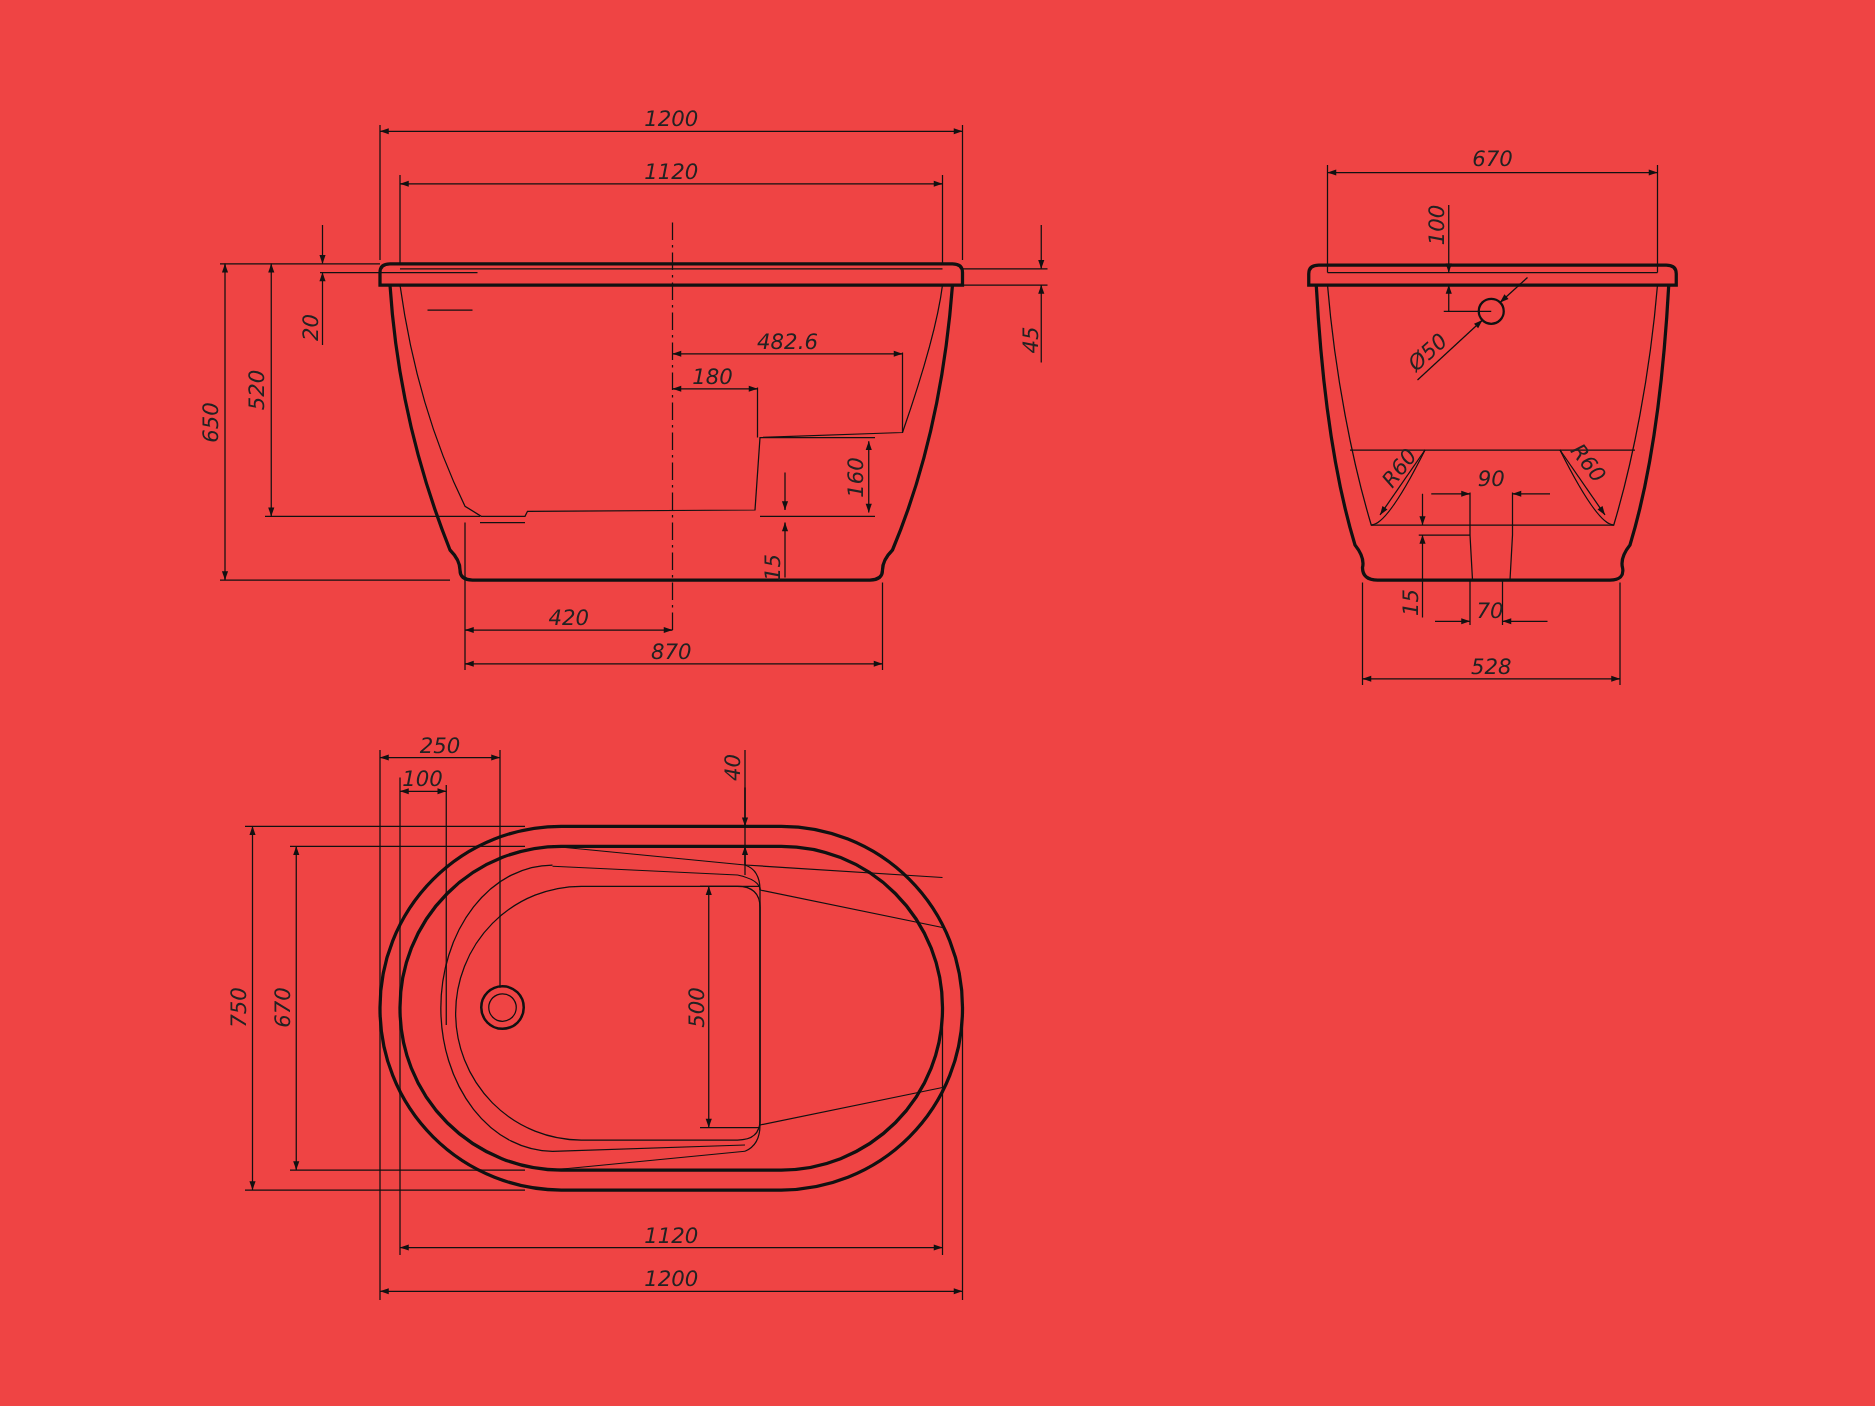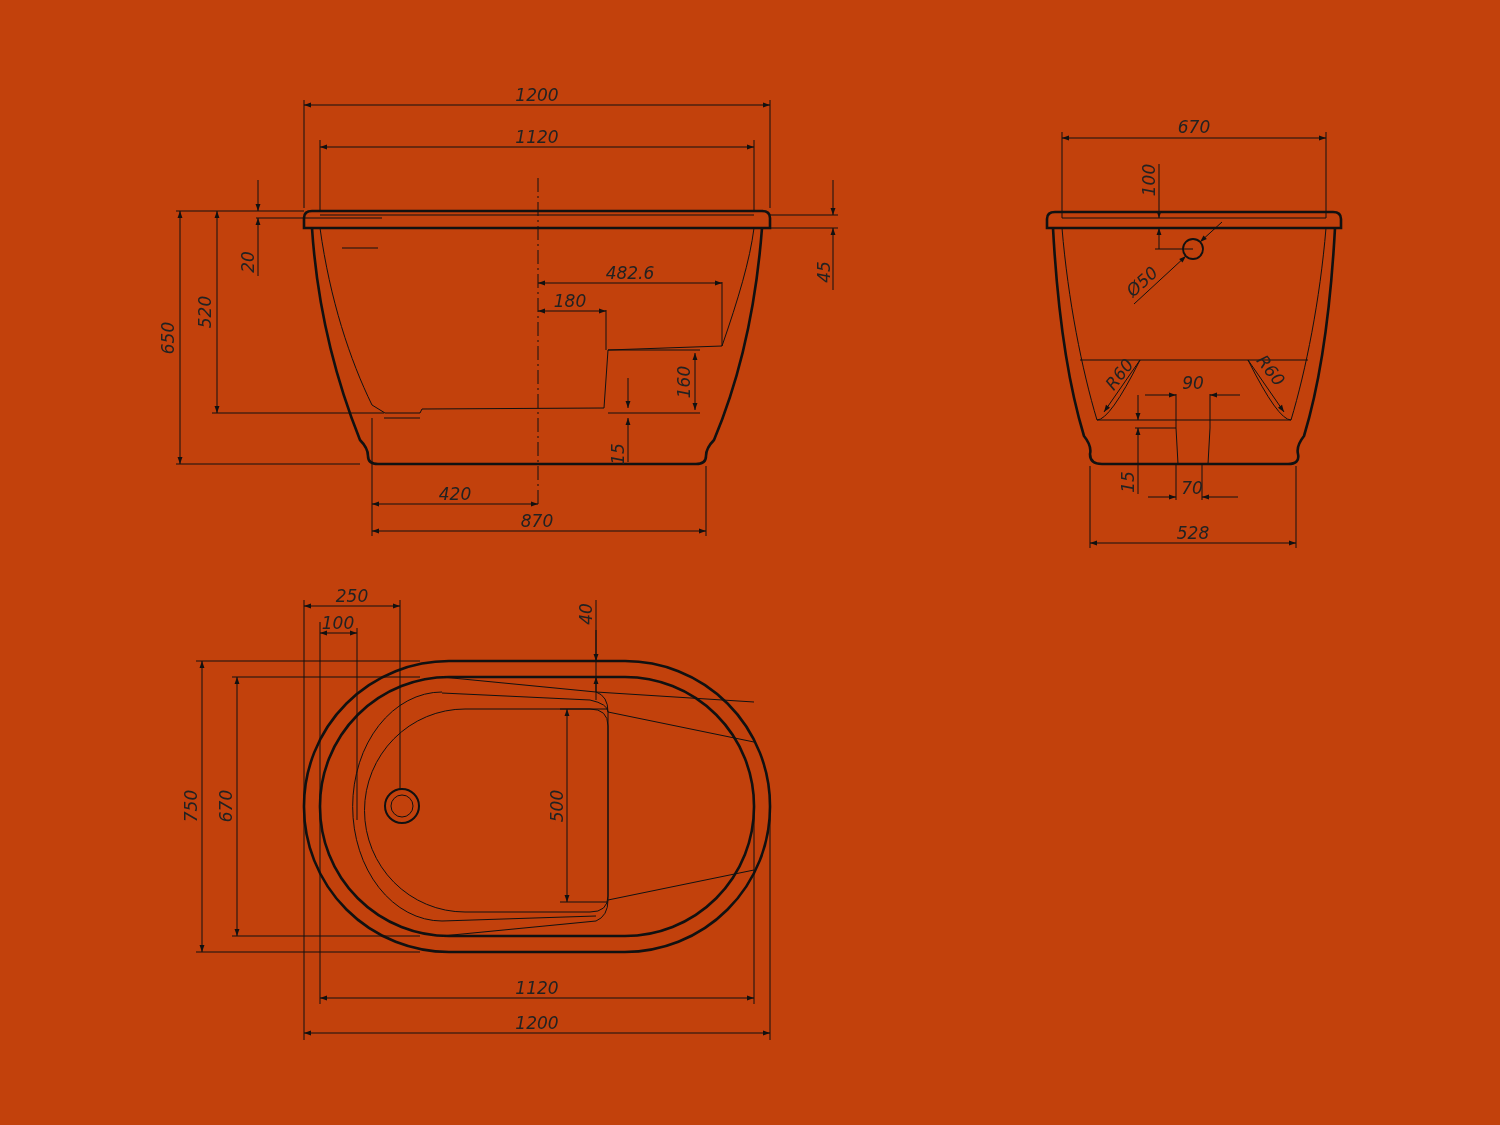--- a/index.html
+++ b/index.html
@@ -1,16 +1,16 @@
 <!DOCTYPE html>
 <html><head>
 <meta charset="utf-8">
 <style>
   html,body{margin:0;padding:0;background:#fff;}
-  #canvas{position:relative;width:1500px;height:1125px;background:#c2410c;overflow:hidden;}
+  #canvas{position:relative;width:1500px;height:1125px;background:#ef4444;overflow:hidden;}
   svg{position:absolute;left:0;top:0;}
   .dimtxt{font-family:"DejaVu Sans",sans-serif;font-style:italic;font-size:17px;fill:#222;}
   .thick{stroke:#111;stroke-width:2.6;fill:none;}
   .thin{stroke:#111;stroke-width:1;fill:none;}
   .dim{stroke:#111;stroke-width:1;fill:none;}
   .center{stroke:#111;stroke-width:1;fill:none;stroke-dasharray:14 4 2 4;}
 </style>
 </head>
 <body>
 

